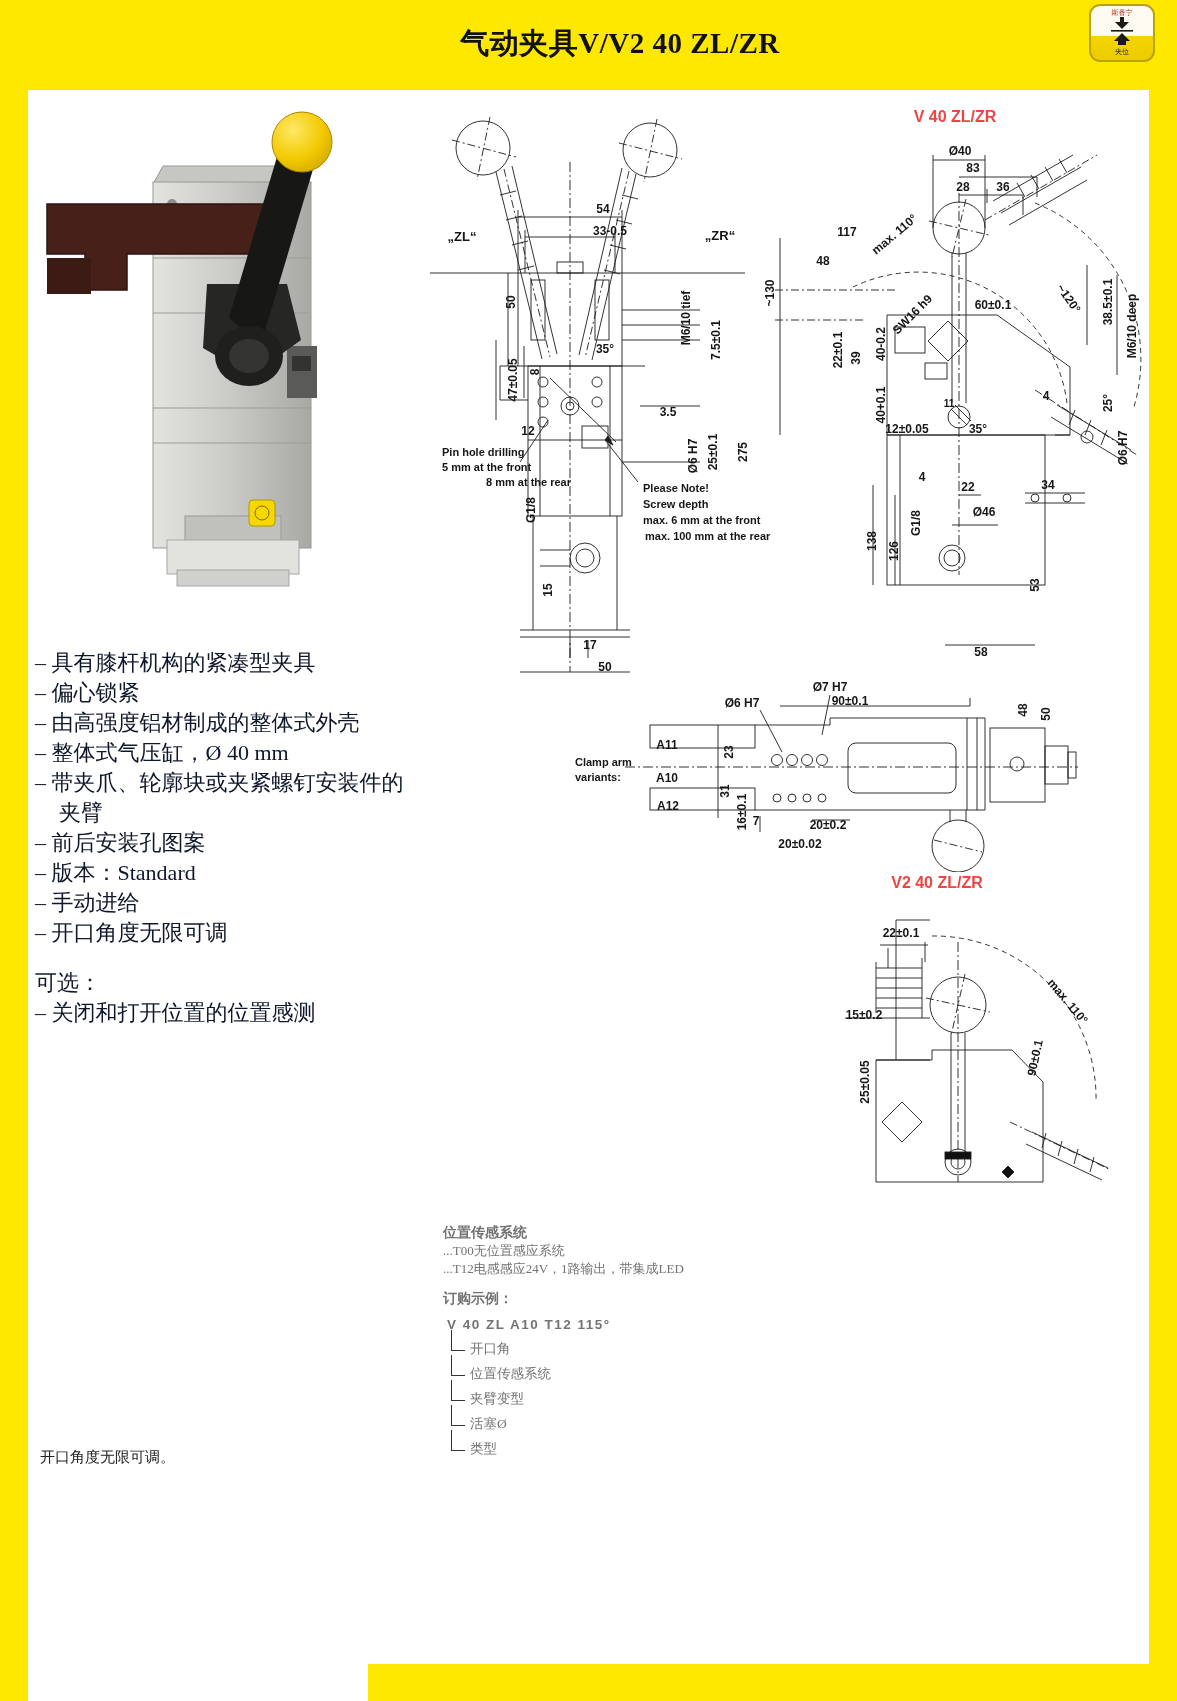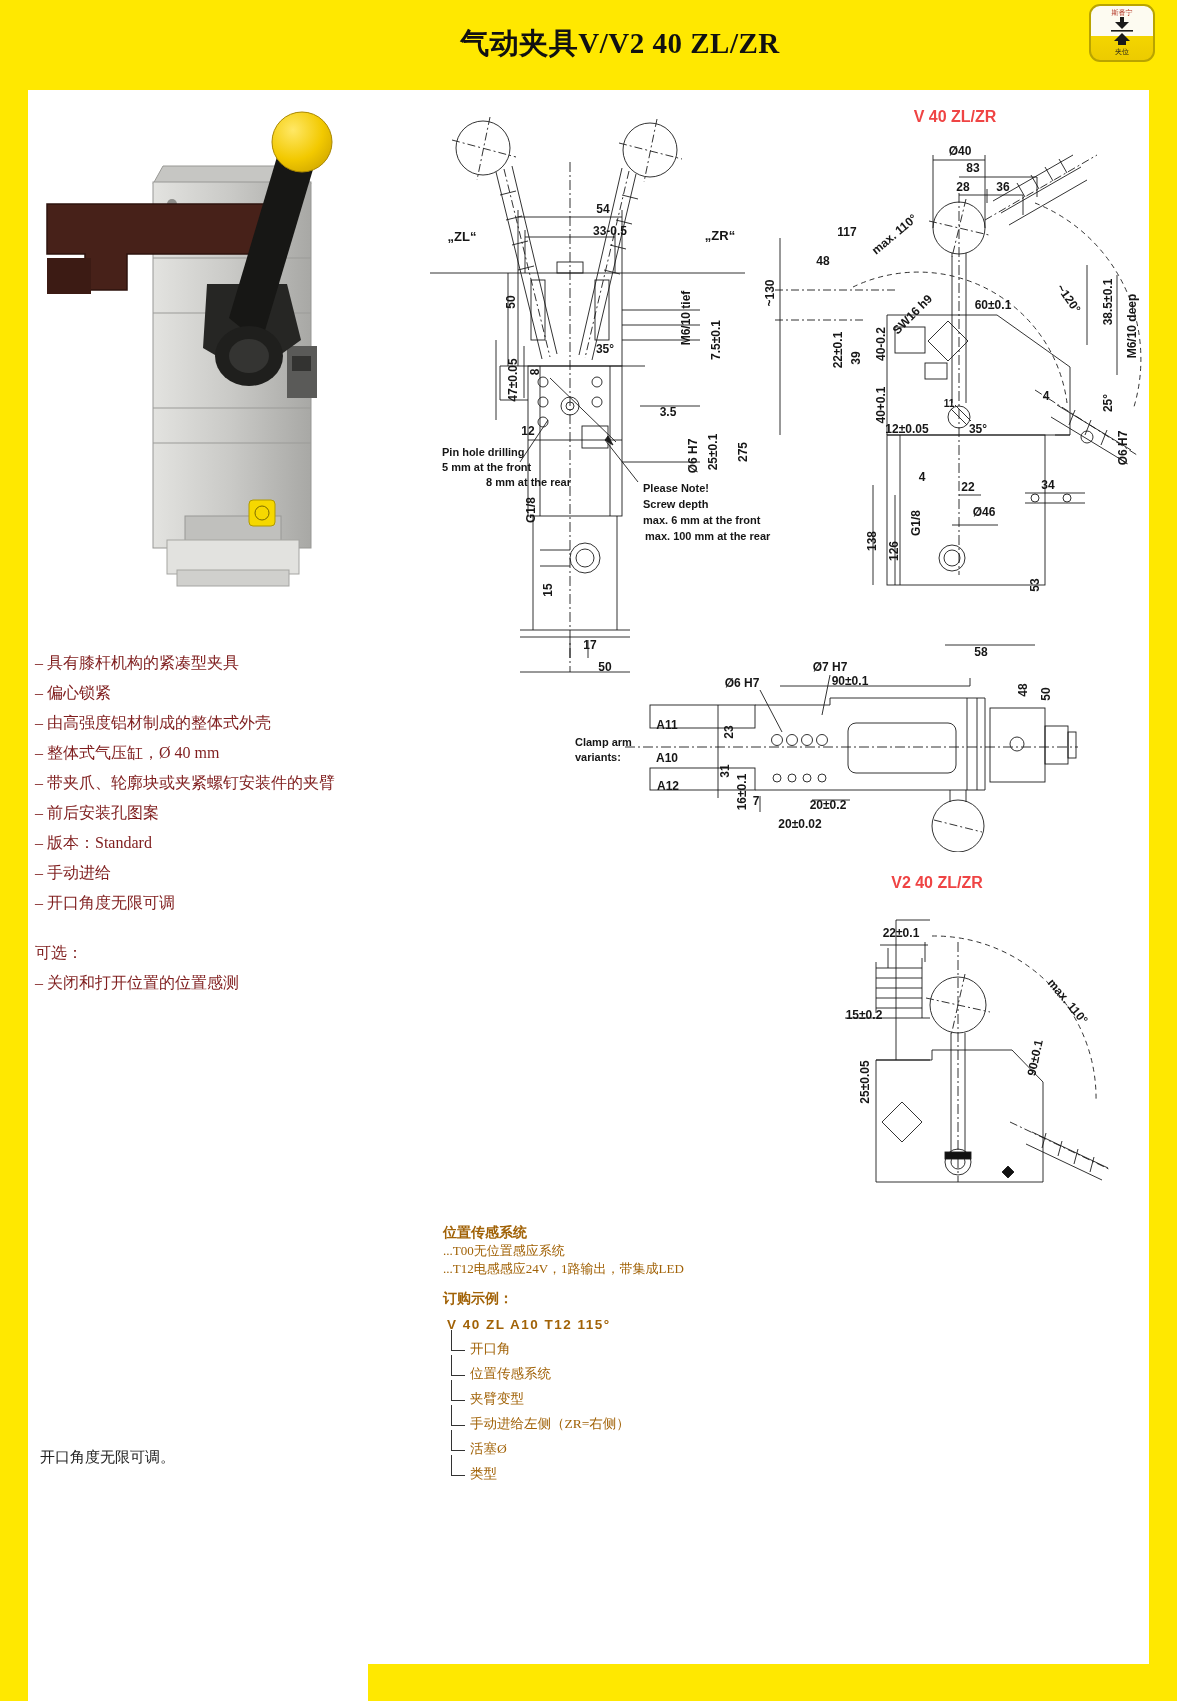--- a/index.html
+++ b/index.html
@@ -16,38 +16,38 @@
   .badge{position:absolute;left:1089px;top:4px;width:66px;height:58px;border:2px solid #b9a400;border-radius:11px;
          background:linear-gradient(to bottom,#fdfbf1 0%,#fdfbf1 55%,#f4d500 55%,#eccb00 100%);
          box-sizing:border-box;text-align:center;}
   .badge-top{font-size:7px;line-height:9px;color:#b03020;margin-top:2px;}
   .badge-bot{position:absolute;bottom:3px;width:100%;font-size:7px;color:#1a1a1a;}
   .badge svg{display:block;margin:0 auto;}
   
   .photo{position:absolute;left:35px;top:108px;}
   
   .features{position:absolute;left:35px;top:648px;width:370px;
-            font-family:"Liberation Serif","DejaVu Serif",serif;font-size:16px;color:#7f1d1d;}
+            font-family:"Liberation Serif","DejaVu Serif",serif;font-size:22px;color:#0f172a;}
   .features ul{list-style:none;margin:0;padding:0;}
   .features li{line-height:30px;padding-left:24px;text-indent:-24px;}
   .opt-head{margin-top:20px;line-height:30px;}
   
   .drawing{position:absolute;}
   #d1{left:400px;top:110px;width:350px;height:570px;}
   #d2{left:735px;top:105px;width:410px;height:560px;}
-  #d3{left:530px;top:620px;width:550px;height:232px;}
+  #d3{left:530px;top:640px;width:550px;height:232px;}
   #d4{left:780px;top:850px;width:330px;height:340px;}
   .drawing svg{position:absolute;left:0;top:0;}
   .dtitle{position:absolute;text-align:center;font-weight:bold;font-size:16px;color:#ef4444;}
   #t2{left:870px;top:108px;width:170px;}
   #t4{left:852px;top:874px;width:170px;}
   .dim{position:absolute;font:600 12px/1.15 "Liberation Sans",sans-serif;color:#161616;white-space:nowrap;}
   .dim.bold{font-weight:700;}
   
-  .sensing{position:absolute;left:443px;top:1224px;width:430px;font-size:13px;color:#a16207;
+  .sensing{position:absolute;left:443px;top:1224px;width:430px;font-size:13px;color:#737373;
            font-family:"Liberation Serif","DejaVu Serif",serif;}
   .sensing .h{font-weight:bold;font-size:14px;font-family:"Liberation Sans",sans-serif;}
   .sensing .ln{line-height:18px;}
   .order-h{font-weight:bold;font-size:14px;font-family:"Liberation Sans",sans-serif;margin-top:12px;}
   .order-ex{font-weight:bold;font-size:13.5px;font-family:"Liberation Sans",sans-serif;
             letter-spacing:1.5px;margin:9px 0 2px 4px;}
   .tree-row{display:flex;align-items:flex-end;height:25px;margin-left:6px;}
   .conn{display:inline-block;width:13px;height:20px;border-left:1.5px solid #333;border-bottom:1.5px solid #333;
         margin:0 5px 8px 2px;}
   .tree-label{font-size:13.5px;line-height:16px;margin-bottom:2px;}
@@ -449,24 +449,20 @@
     <div class="tree-row">
       <span class="conn"></span>
       <span class="tree-label">位置传感系统</span>
     </div>
     <div class="tree-row">
       <span class="conn"></span>
       <span class="tree-label">夹臂变型</span>
     </div>
     <div class="tree-row">
       <span class="conn"></span>
-      <span class="tree-label">手动进给左侧（ZR=右侧）</span>
-    </div>
-    <div class="tree-row">
-      <span class="conn"></span>
       <span class="tree-label">活塞Ø</span>
     </div>
     <div class="tree-row">
       <span class="conn"></span>
       <span class="tree-label">类型</span>
     </div>
   </div>
 
   <div class="footer-note">开口角度无限可调。</div>
 

